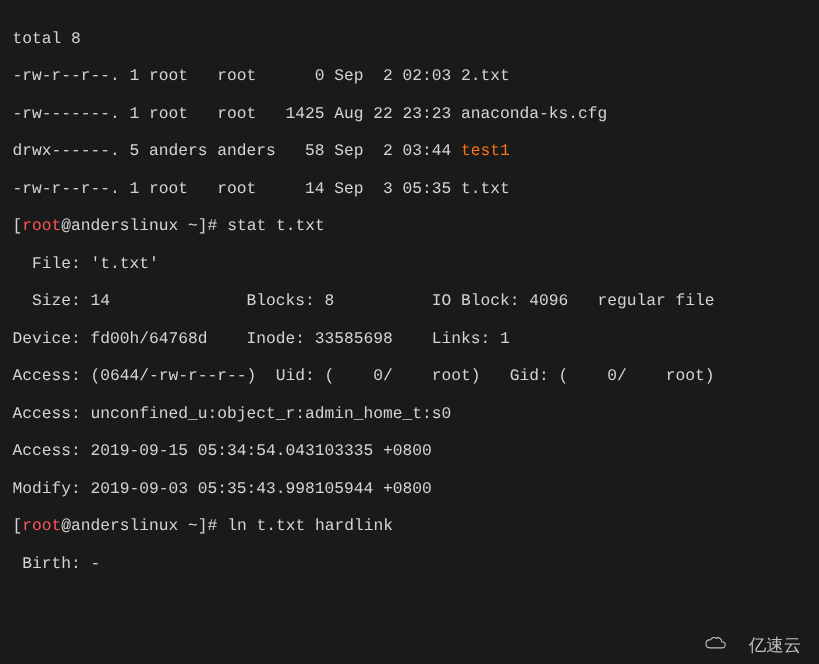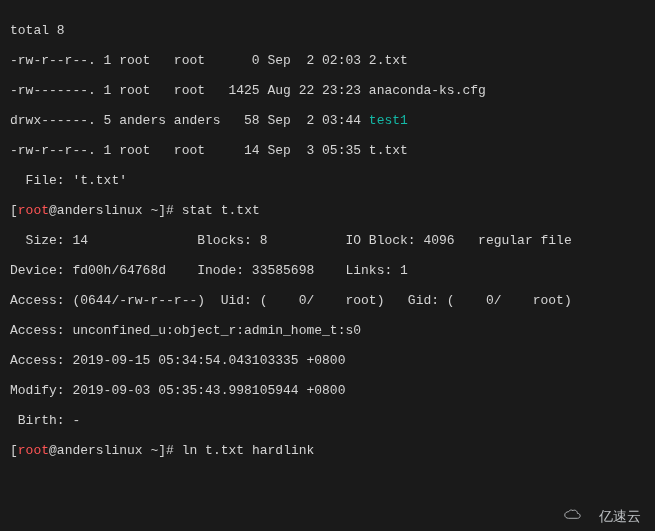--- a/index.html
+++ b/index.html
@@ -16,21 +16,21 @@
     }
     .terminal {
       padding: 8px 10px;
       white-space: pre;
     }
     .line { display: block; }
     .prompt-open, .prompt-close { color: #d4d4d4; }
     .prompt-user { color: #ff5555; }
     .prompt-host { color: #d4d4d4; }
     .prompt-path { color: #d4d4d4; }
-    .cyan { color: #14b8a6; }
+    .cyan { color: #f97316; }
     .watermark {
       position: absolute;
       right: 14px;
       bottom: 6px;
       color: #cfd3d6;
       font-family: Liberation Sans, sans-serif;
       font-size: 14px;
       display: flex;
       align-items: center;
       gap: 15px;
@@ -41,30 +41,30 @@
   </style>
 </head>
 <body>
 
 <div class="terminal">
 <span class="line">total 8</span>
 <span class="line">-rw-r--r--. 1 root   root      0 Sep  2 02:03 2.txt</span>
 <span class="line">-rw-------. 1 root   root   1425 Aug 22 23:23 anaconda-ks.cfg</span>
 <span class="line"><span>drwx------. 5 anders anders   58 Sep  2 03:44 </span><span class="cyan">test1</span></span>
 <span class="line">-rw-r--r--. 1 root   root     14 Sep  3 05:35 t.txt</span>
+<span class="line"><span class="prompt-open">[</span><span class="prompt-user">root</span><span>@</span><span class="prompt-host">anderslinux</span> <span class="prompt-path">~</span><span class="prompt-close">]#</span> <span>stat t.txt</span></span>
 <span class="line">  File: 't.txt'</span>
-<span class="line"><span class="prompt-open">[</span><span class="prompt-user">root</span><span>@</span><span class="prompt-host">anderslinux</span> <span class="prompt-path">~</span><span class="prompt-close">]#</span> <span>stat t.txt</span></span>
 <span class="line">  Size: 14              Blocks: 8          IO Block: 4096   regular file</span>
 <span class="line">Device: fd00h/64768d    Inode: 33585698    Links: 1</span>
 <span class="line">Access: (0644/-rw-r--r--)  Uid: (    0/    root)   Gid: (    0/    root)</span>
 <span class="line">Access: unconfined_u:object_r:admin_home_t:s0</span>
 <span class="line">Access: 2019-09-15 05:34:54.043103335 +0800</span>
 <span class="line">Modify: 2019-09-03 05:35:43.998105944 +0800</span>
+<span class="line"><span class="prompt-open">[</span><span class="prompt-user">root</span><span>@</span><span class="prompt-host">anderslinux</span> <span class="prompt-path">~</span><span class="prompt-close">]#</span> <span>ln t.txt hardlink</span></span>
 <span class="line"> Birth: -</span>
-<span class="line"><span class="prompt-open">[</span><span class="prompt-user">root</span><span>@</span><span class="prompt-host">anderslinux</span> <span class="prompt-path">~</span><span class="prompt-close">]#</span> <span>ln t.txt hardlink</span></span>
 
 
 
 
 
 
 
 
 
 

